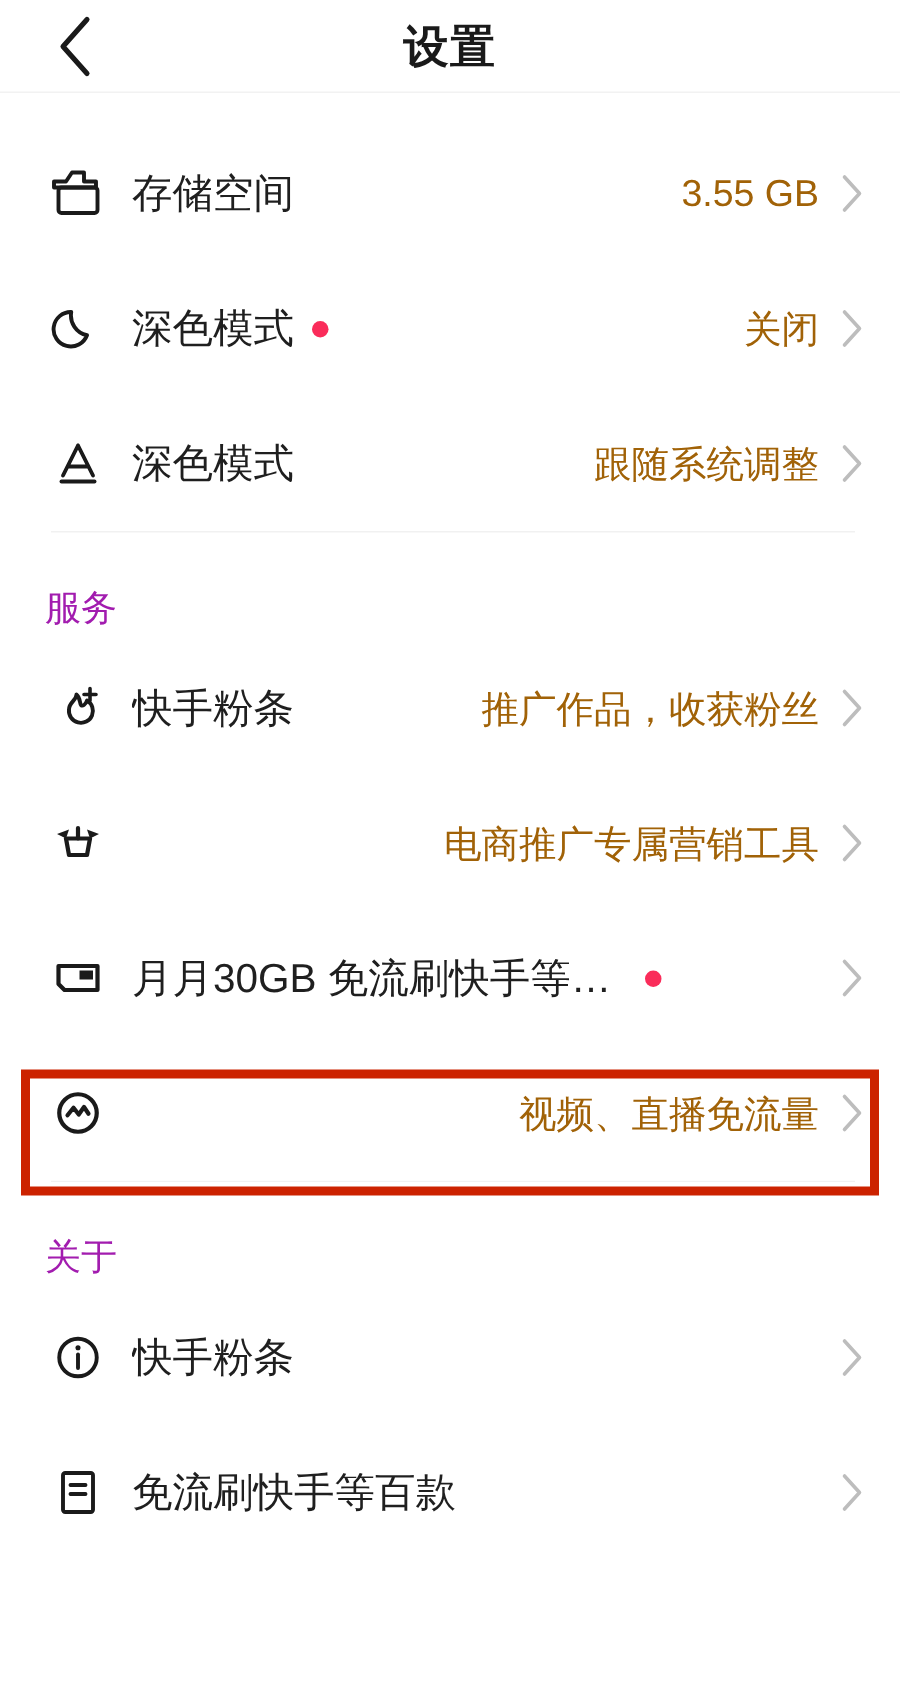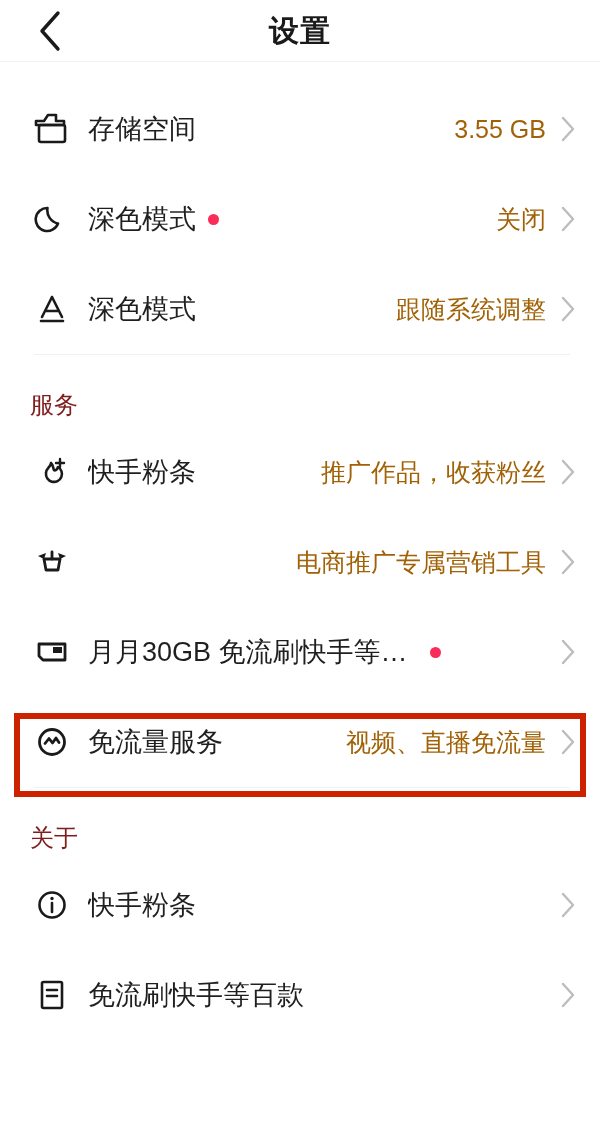--- a/index.html
+++ b/index.html
@@ -91,21 +91,21 @@
   .chevron svg { display: block; }
 
   
   .thin-divider {
     height: 1px;
     background: #f1f1f1;
     margin: 0 30px 0 34px;
   }
   .section-title {
     font-size: 24px;
-    color: #7f1d1d;
+    color: #a21caf;
     padding: 34px 0 6px 30px;
   }
 
   
   .highlight-box {
     position: absolute;
     left: 14px;
     width: 572px;
     border: 6px solid #cc2200;
     pointer-events: none;
@@ -241,21 +241,20 @@
       </span>
     </div>
 
     <div class="row">
       <span class="row-icon">
         <svg width="36" height="36" viewBox="0 0 36 36">
           <circle cx="18" cy="18" r="12.5" fill="none" stroke="#1a1a1a" stroke-width="2.8"></circle>
           <path d="M11 19.5 L15 14.5 L18.5 19 L22 14 L25 18.5" fill="none" stroke="#1a1a1a" stroke-width="2.8" stroke-linecap="round" stroke-linejoin="round"></path>
         </svg>
       </span>
-      <span class="row-label">免流量服务</span>
       <span class="row-spacer"></span>
       <span class="row-value">视频、直播免流量</span>
       <span class="chevron">
         <svg width="16" height="28" viewBox="0 0 16 28">
           <path d="M3 3 L13 14 L3 25" fill="none" stroke="#bdbdbd" stroke-width="2.4" stroke-linecap="round" stroke-linejoin="round"></path>
         </svg>
       </span>
     </div>
 
     <div class="thin-divider"></div>

